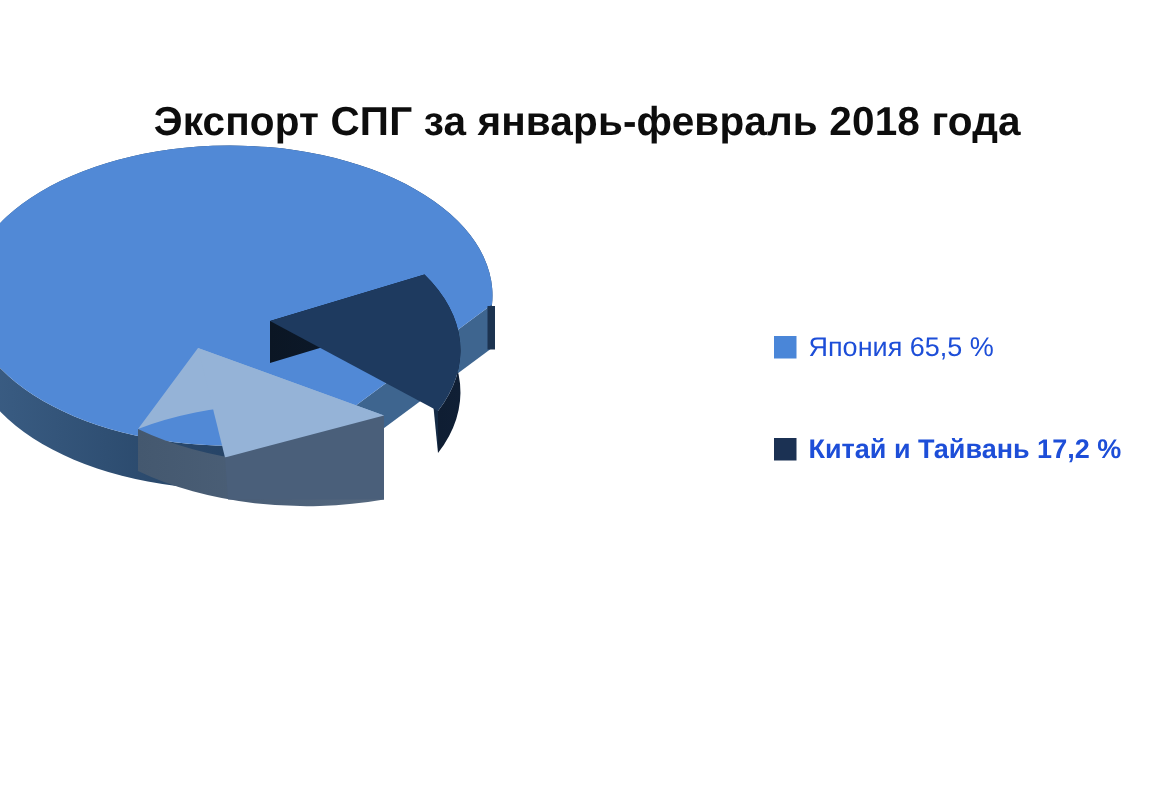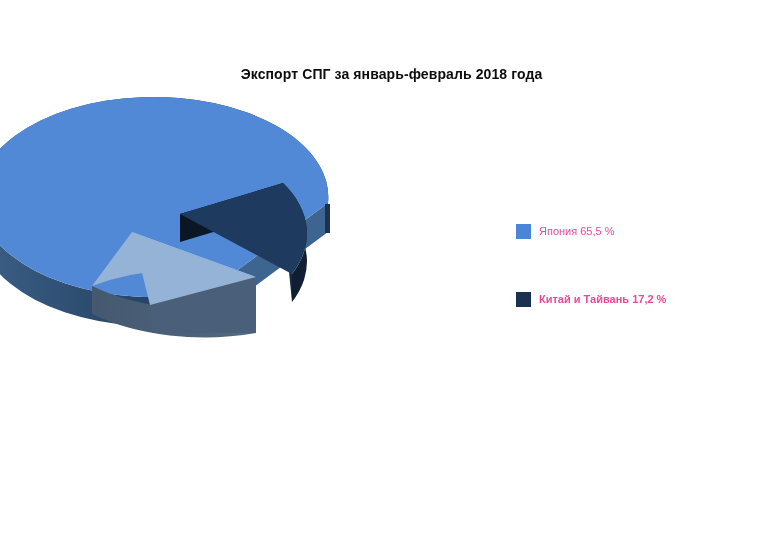--- a/index.html
+++ b/index.html
@@ -18,21 +18,21 @@
     width: 783px;
     height: 538px;
     background: #ffffff;
   }
   #chart-title {
     position: absolute;
     left: 0;
     top: 66px;
     width: 783px;
     text-align: center;
-    font-size: 14px;
+    font-size: 27px;
     font-weight: bold;
     color: #0d0d0d;
     letter-spacing: 0.1px;
     white-space: nowrap;
   }
   #pie-area {
     position: absolute;
     left: 0;
     top: 0;
     width: 540px;
@@ -51,22 +51,22 @@
     margin-bottom: 48px;
   }
   .legend-item:last-child { margin-bottom: 0; font-weight: bold; }
   .legend-swatch {
     width: 15px;
     height: 15px;
     flex: 0 0 15px;
     margin-right: 8px;
   }
   .legend-label {
-    font-size: 11px;
-    color: #ec4899;
+    font-size: 18px;
+    color: #1d4ed8;
     white-space: nowrap;
     line-height: 1;
   }
 </style>
 </head>
 <body>
 
 <div id="chart-root">
 
   <div id="chart-title">Экспорт СПГ за январь-февраль 2018 года</div>

